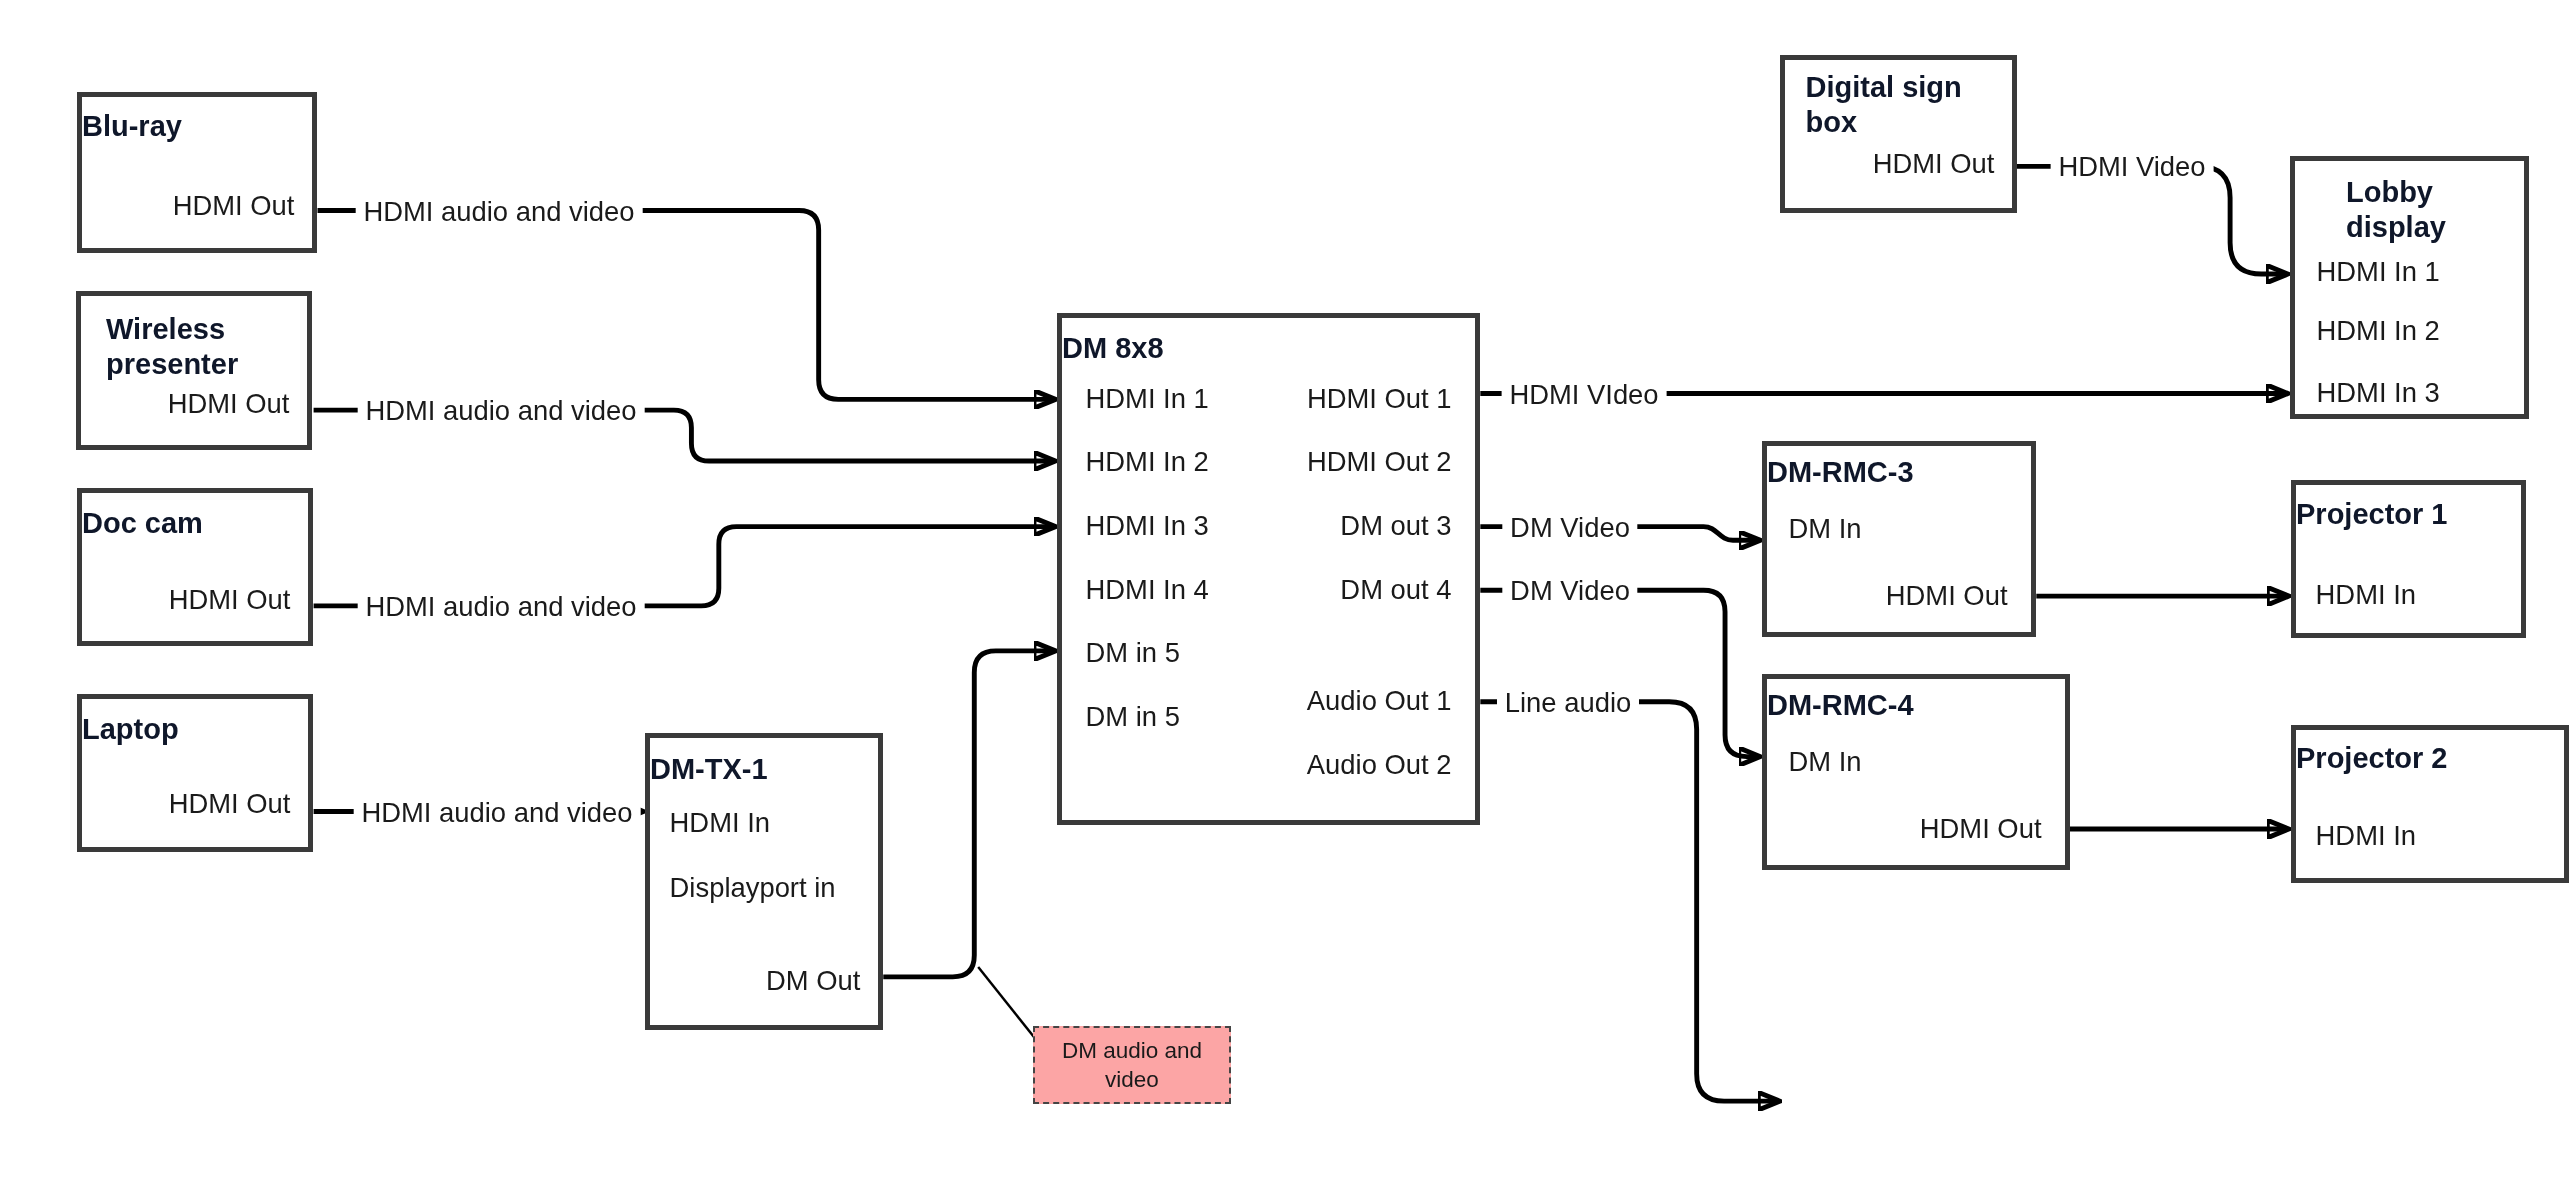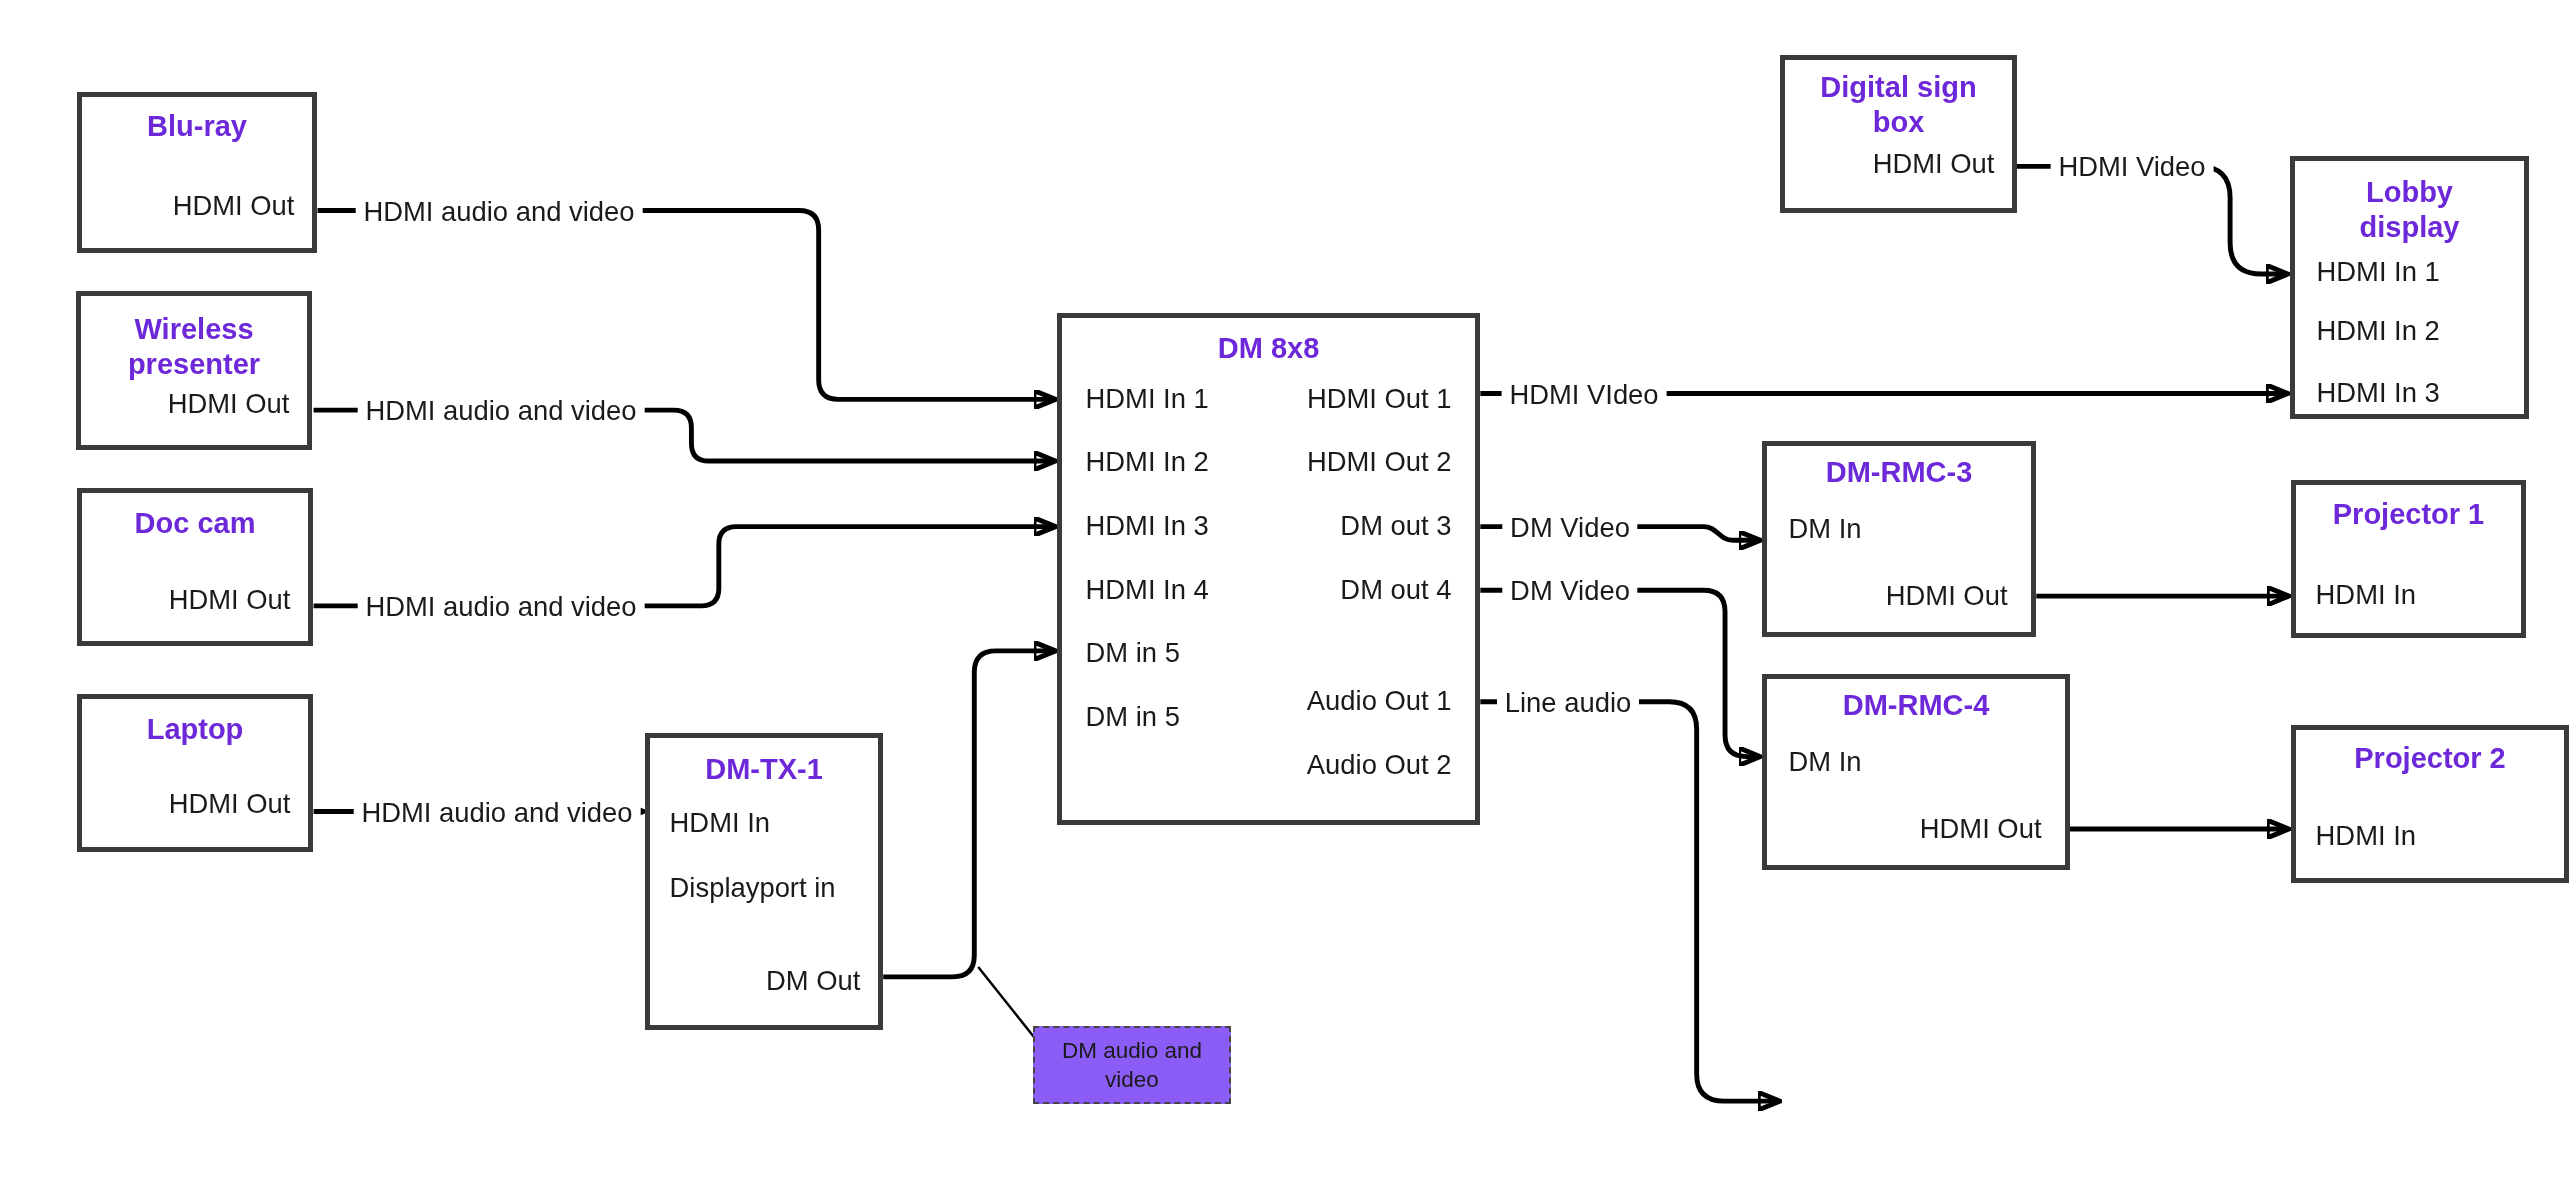--- a/index.html
+++ b/index.html
@@ -8,36 +8,36 @@
     font-family:"Liberation Sans", sans-serif;color:#1a1a1a;
   }
   #edges{position:absolute;left:0;top:0;z-index:1;}
   #edges path{stroke:#000;stroke-width:5;fill:none;}
   #edges path.thin{stroke-width:2.5;}
   .node{
     position:absolute;box-sizing:border-box;background:#fff;
     border:5.9px solid #3a3a3a;z-index:2;
   }
   .node__title{
-    position:absolute;left:0;right:0;text-align:center;
-    font-weight:bold;font-size:29px;line-height:35px;color:#6d28d9;margin:0 auto;
+    position:absolute;left:0;right:0;text-align:left;
+    font-weight:bold;font-size:29px;line-height:35px;color:#0f172a;margin:0 auto;
   }
   .node--wireless .node__title{max-width:176px;}
   .node--digital .node__title{max-width:186px;}
   .node--lobby .node__title{max-width:127px;}
   .port{
     position:absolute;font-size:27.4px;line-height:27.4px;white-space:nowrap;color:#1a1a1a;
   }
   .port--right{text-align:right;}
   .edge-label{
     position:absolute;transform:translate(-50%,-50%);z-index:3;
     background:#fff;padding:0 7.8px;font-size:27.4px;line-height:29px;white-space:nowrap;color:#1a1a1a;
   }
   .annotation{
-    position:absolute;box-sizing:border-box;z-index:2;background:#8b5cf6;
+    position:absolute;box-sizing:border-box;z-index:2;background:#fca5a5;
     border:2px dashed #444;display:flex;align-items:center;justify-content:center;
     text-align:center;font-size:22.5px;line-height:29px;color:#1a1a1a;
   }
   .annotation .annotation__text{max-width:157px;}
 </style>
 </head>
 <body>
 
 <div id="canvas">
 

